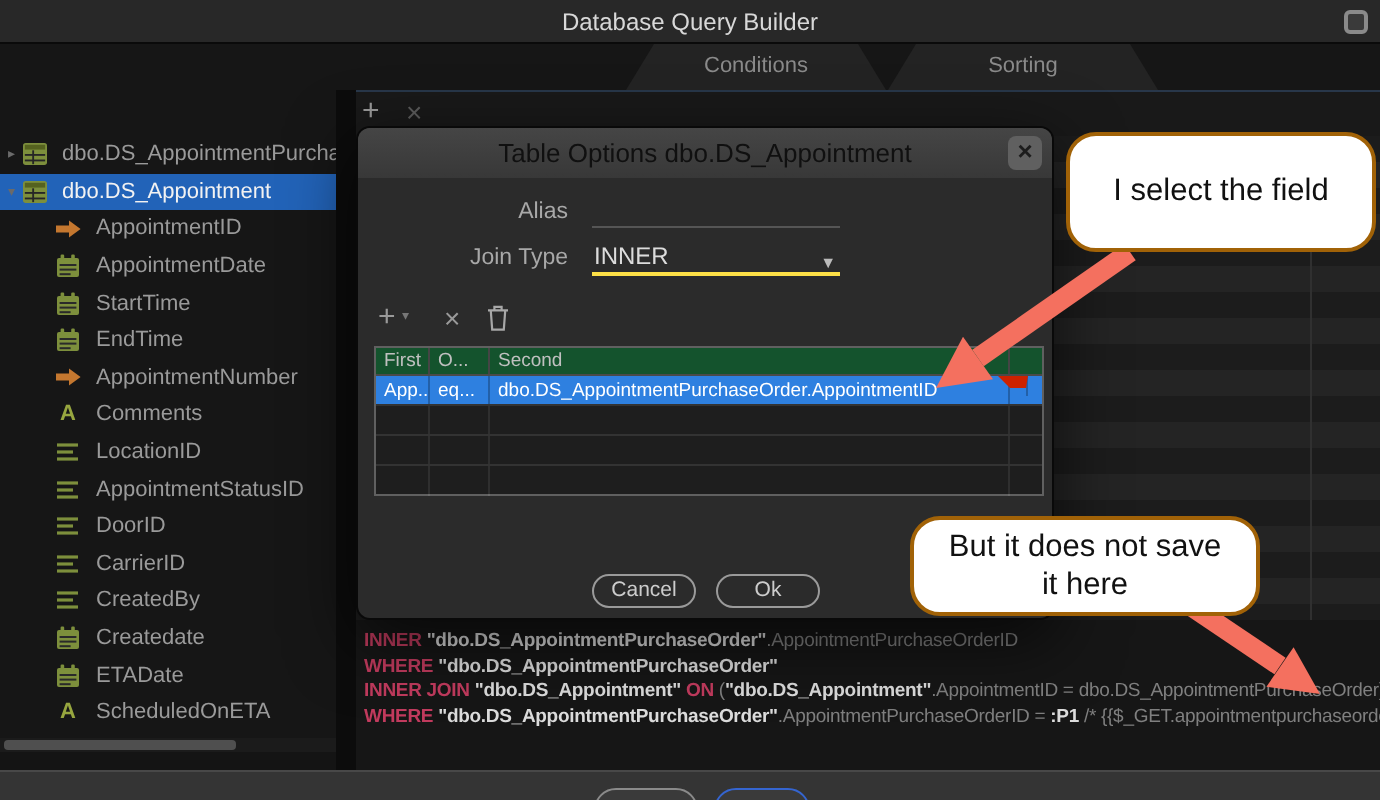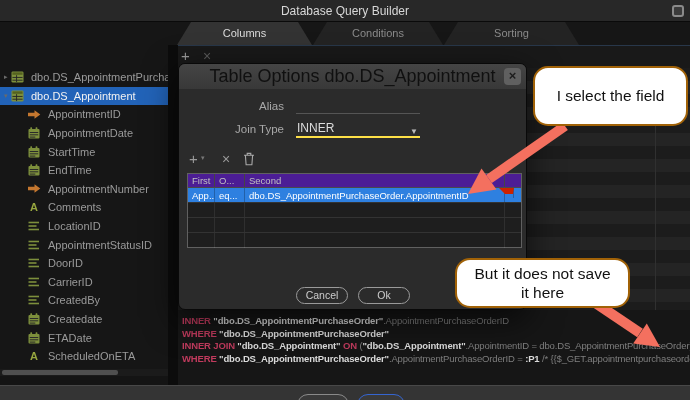--- a/index.html
+++ b/index.html
@@ -54,30 +54,30 @@
   .sql-line .plain { color:#7f7f7f; }
 
   
   .footer { position:absolute; left:0; top:385px; width:690px; height:15px; background:#343434; border-top:1px solid #484848; }
   .fbtn { position:absolute; top:8px; height:22px; border-radius:11px; background:#3a3a3a; }
   .fbtn.gray { left:297px; width:52px; border:1px solid #8a8a8a; }
   .fbtn.blue { left:357px; width:48px; border:1px solid #3565d0; }
 
   
   .dialog { position:absolute; left:178px; top:63px; width:349px; height:247px; background:#2b2b2b; border:1px solid #090909; border-radius:7px; box-shadow:0 10px 34px rgba(0,0,0,.65); z-index:10; }
-  .dlg-title { position:absolute; left:0; top:0; width:100%; height:25px; background:linear-gradient(#454545,#383838); border-radius:6px 6px 0 0; line-height:25px; text-align:center; color:#101010; font-size:18px; }
+  .dlg-title { position:absolute; left:0; top:0; width:100%; height:25px; background:linear-gradient(#454545,#383838); border-radius:6px 6px 0 0; line-height:25px; text-align:center; color:#101010; font-size:13px; }
   .dlg-close { position:absolute; right:5px; top:4px; width:17px; height:17px; background:#606060; border-radius:4px; color:#1c1c1c; font-size:13px; font-weight:bold; line-height:16px; text-align:center; }
   .dlg-label { position:absolute; width:62px; text-align:right; color:#a8a8a8; font-size:11.5px; }
   .dlg-alias-input { position:absolute; left:117px; top:33px; width:124px; height:17px; background:transparent; border:none; border-bottom:1px solid #555; color:#ddd; font-size:11px; outline:none; }
   .dlg-join { position:absolute; left:117px; top:55px; width:124px; height:19px; border-bottom:2px solid #fde047; color:#dcdcdc; font-size:12px; line-height:19px; padding-left:1px; }
   .dlg-join .caret { position:absolute; right:2px; top:3px; font-size:8px; color:#bbb; }
   .dlg-toolbar { position:absolute; left:8px; top:86px; width:333px; height:20px; }
   .dlg-toolbar .tool { top:0; }
   .dlg-grid { position:absolute; left:8px; top:109px; width:335px; height:75px; background:#1e1e1e; border:1px solid #606060; }
-  .dg-header { display:flex; height:14px; background:#4c1d95; border-bottom:1px solid #4a4a4a; color:#c0c0c0; font-size:9.5px; }
+  .dg-header { display:flex; height:14px; background:#14532d; border-bottom:1px solid #4a4a4a; color:#c0c0c0; font-size:9.5px; }
   .dg-header > div { padding:1px 4px; border-right:1px solid #454545; overflow:hidden; white-space:nowrap; }
   .dg-row { display:flex; height:15px; font-size:9.5px; color:#bbb; border-bottom:1px solid #333; position:relative; }
   .dg-row > div { padding:2px 4px; border-right:1px solid rgba(255,255,255,.08); overflow:hidden; white-space:nowrap; }
   .dg-row.selected { background:#2e80e0; color:#fff; }
   .dg-row.selected > div { border-right:1px solid rgba(0,0,0,.25); }
   .c-first { width:27px; flex:0 0 auto; }
   .c-op { width:30px; flex:0 0 auto; }
   .c-second { width:260px; flex:0 0 auto; }
   .c-last { flex:1; border-right:none !important; }
   .red-marker { position:absolute; left:311px; top:0; width:0; height:0; border-top:6px solid #cc2200; border-left:6px solid transparent; }
@@ -95,21 +95,20 @@
 <body>
 
 <div class="frame">
 
   <div class="titlebar">
     <div class="wtitle">Database Query Builder</div>
     <div class="max-btn"></div>
   </div>
 
   <div class="tabbar">
-    <div class="tab active" style="left:177px; width:135px;">Columns</div>
     <div class="tab inactive" style="left:313px; width:130px;">Conditions</div>
     <div class="tab inactive" style="left:444px; width:135px;">Sorting</div>
   </div>
   <div class="pane-top-line"></div>
 
   <div class="left-toolbar">
     <span class="tool" style="left:4px; top:1px; font-size:15px;">+</span>
     <span class="tool" style="left:16px; top:5px; font-size:7px; color:#777;">▾</span>
     <span class="tool" style="left:33px; top:3px;">
       <svg width="13" height="13" viewBox="0 0 14 14">

